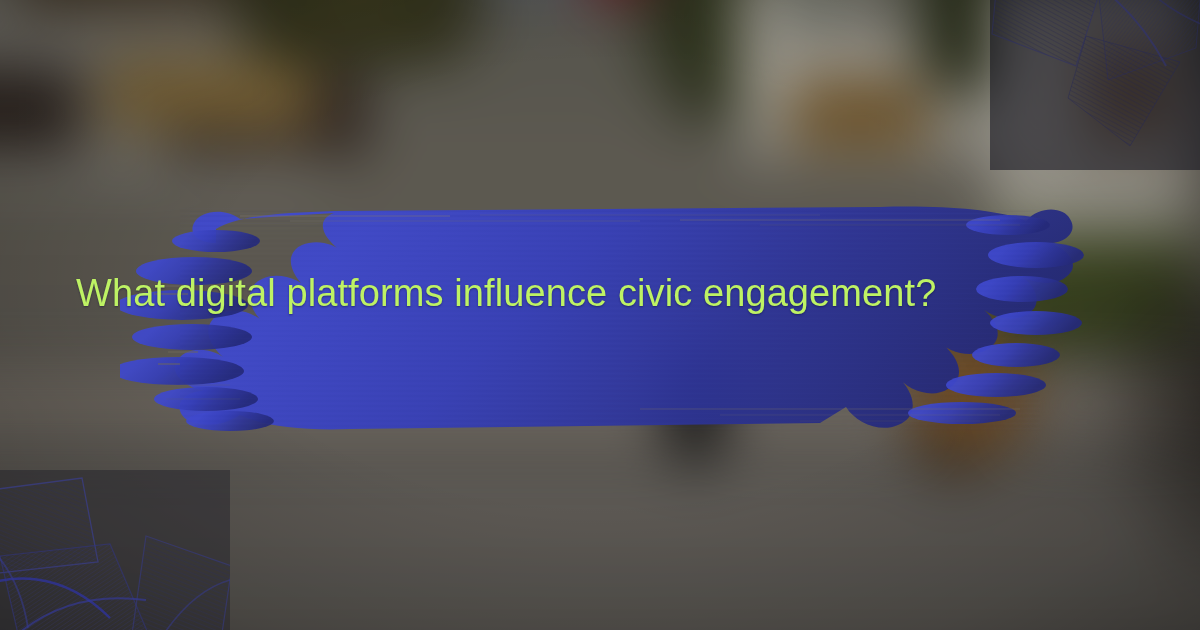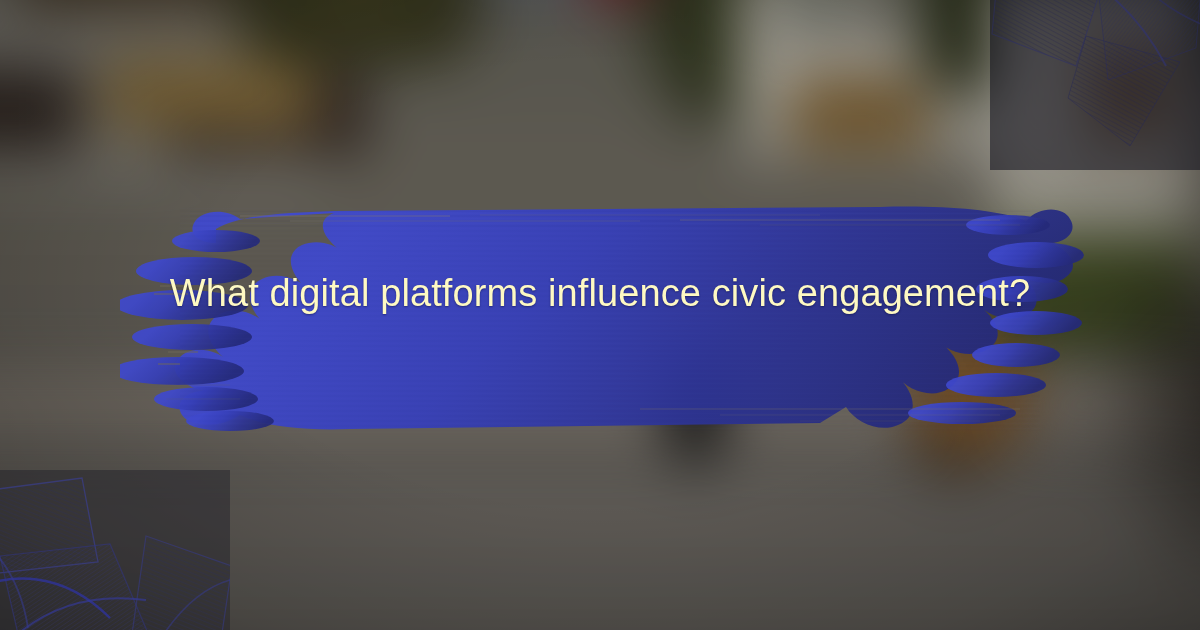--- a/index.html
+++ b/index.html
@@ -158,22 +158,21 @@
     top: 185px;
     width: 965px;
     height: 270px;
   }
   .brush-svg { position:absolute; inset:0; width:100%; height:100%; }
 
   .headline {
     position: absolute;
     left: 0; right: 0;
     top: 263px;
-    text-align: center;
-    color: #fef9c3;
+    color: #bef264;
     font-size: 38px;
     line-height: 60px;
     font-weight: 400;
     letter-spacing: 0.1px;
     text-shadow: 0 1px 2px rgba(10,12,50,0.45);
     padding: 0 76px;
   }
 </style>
 </head>
 <body>

